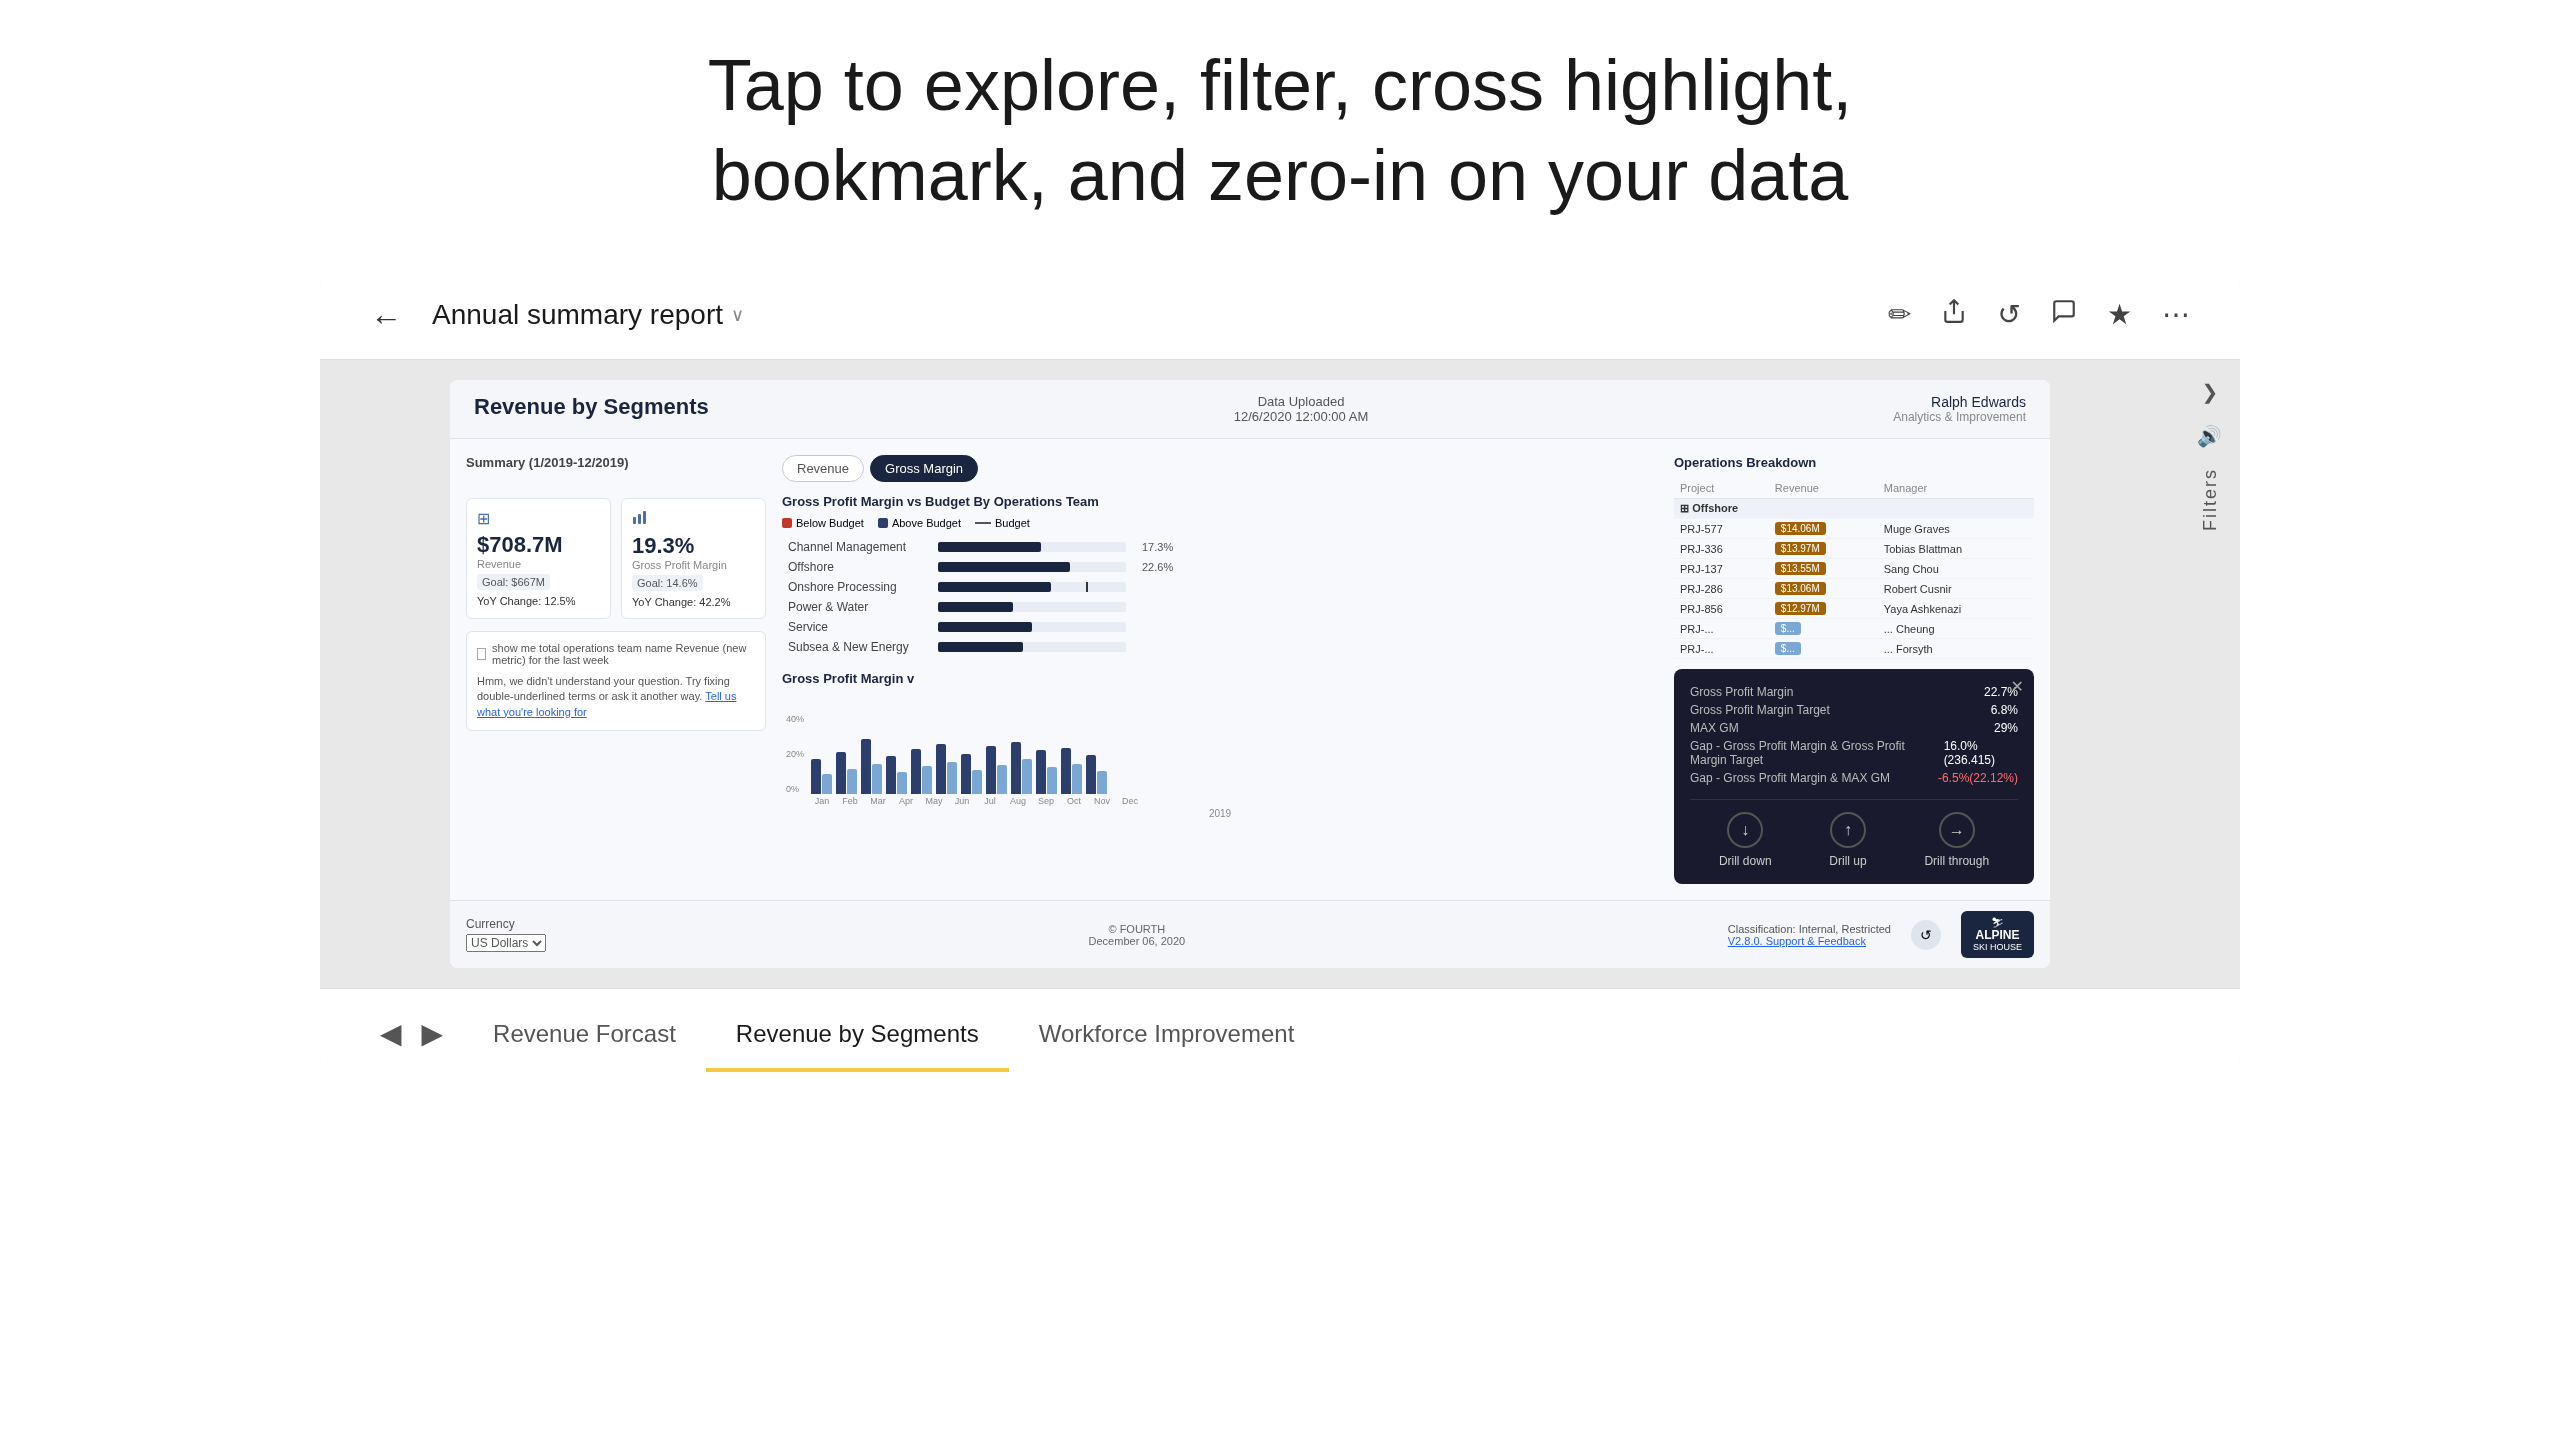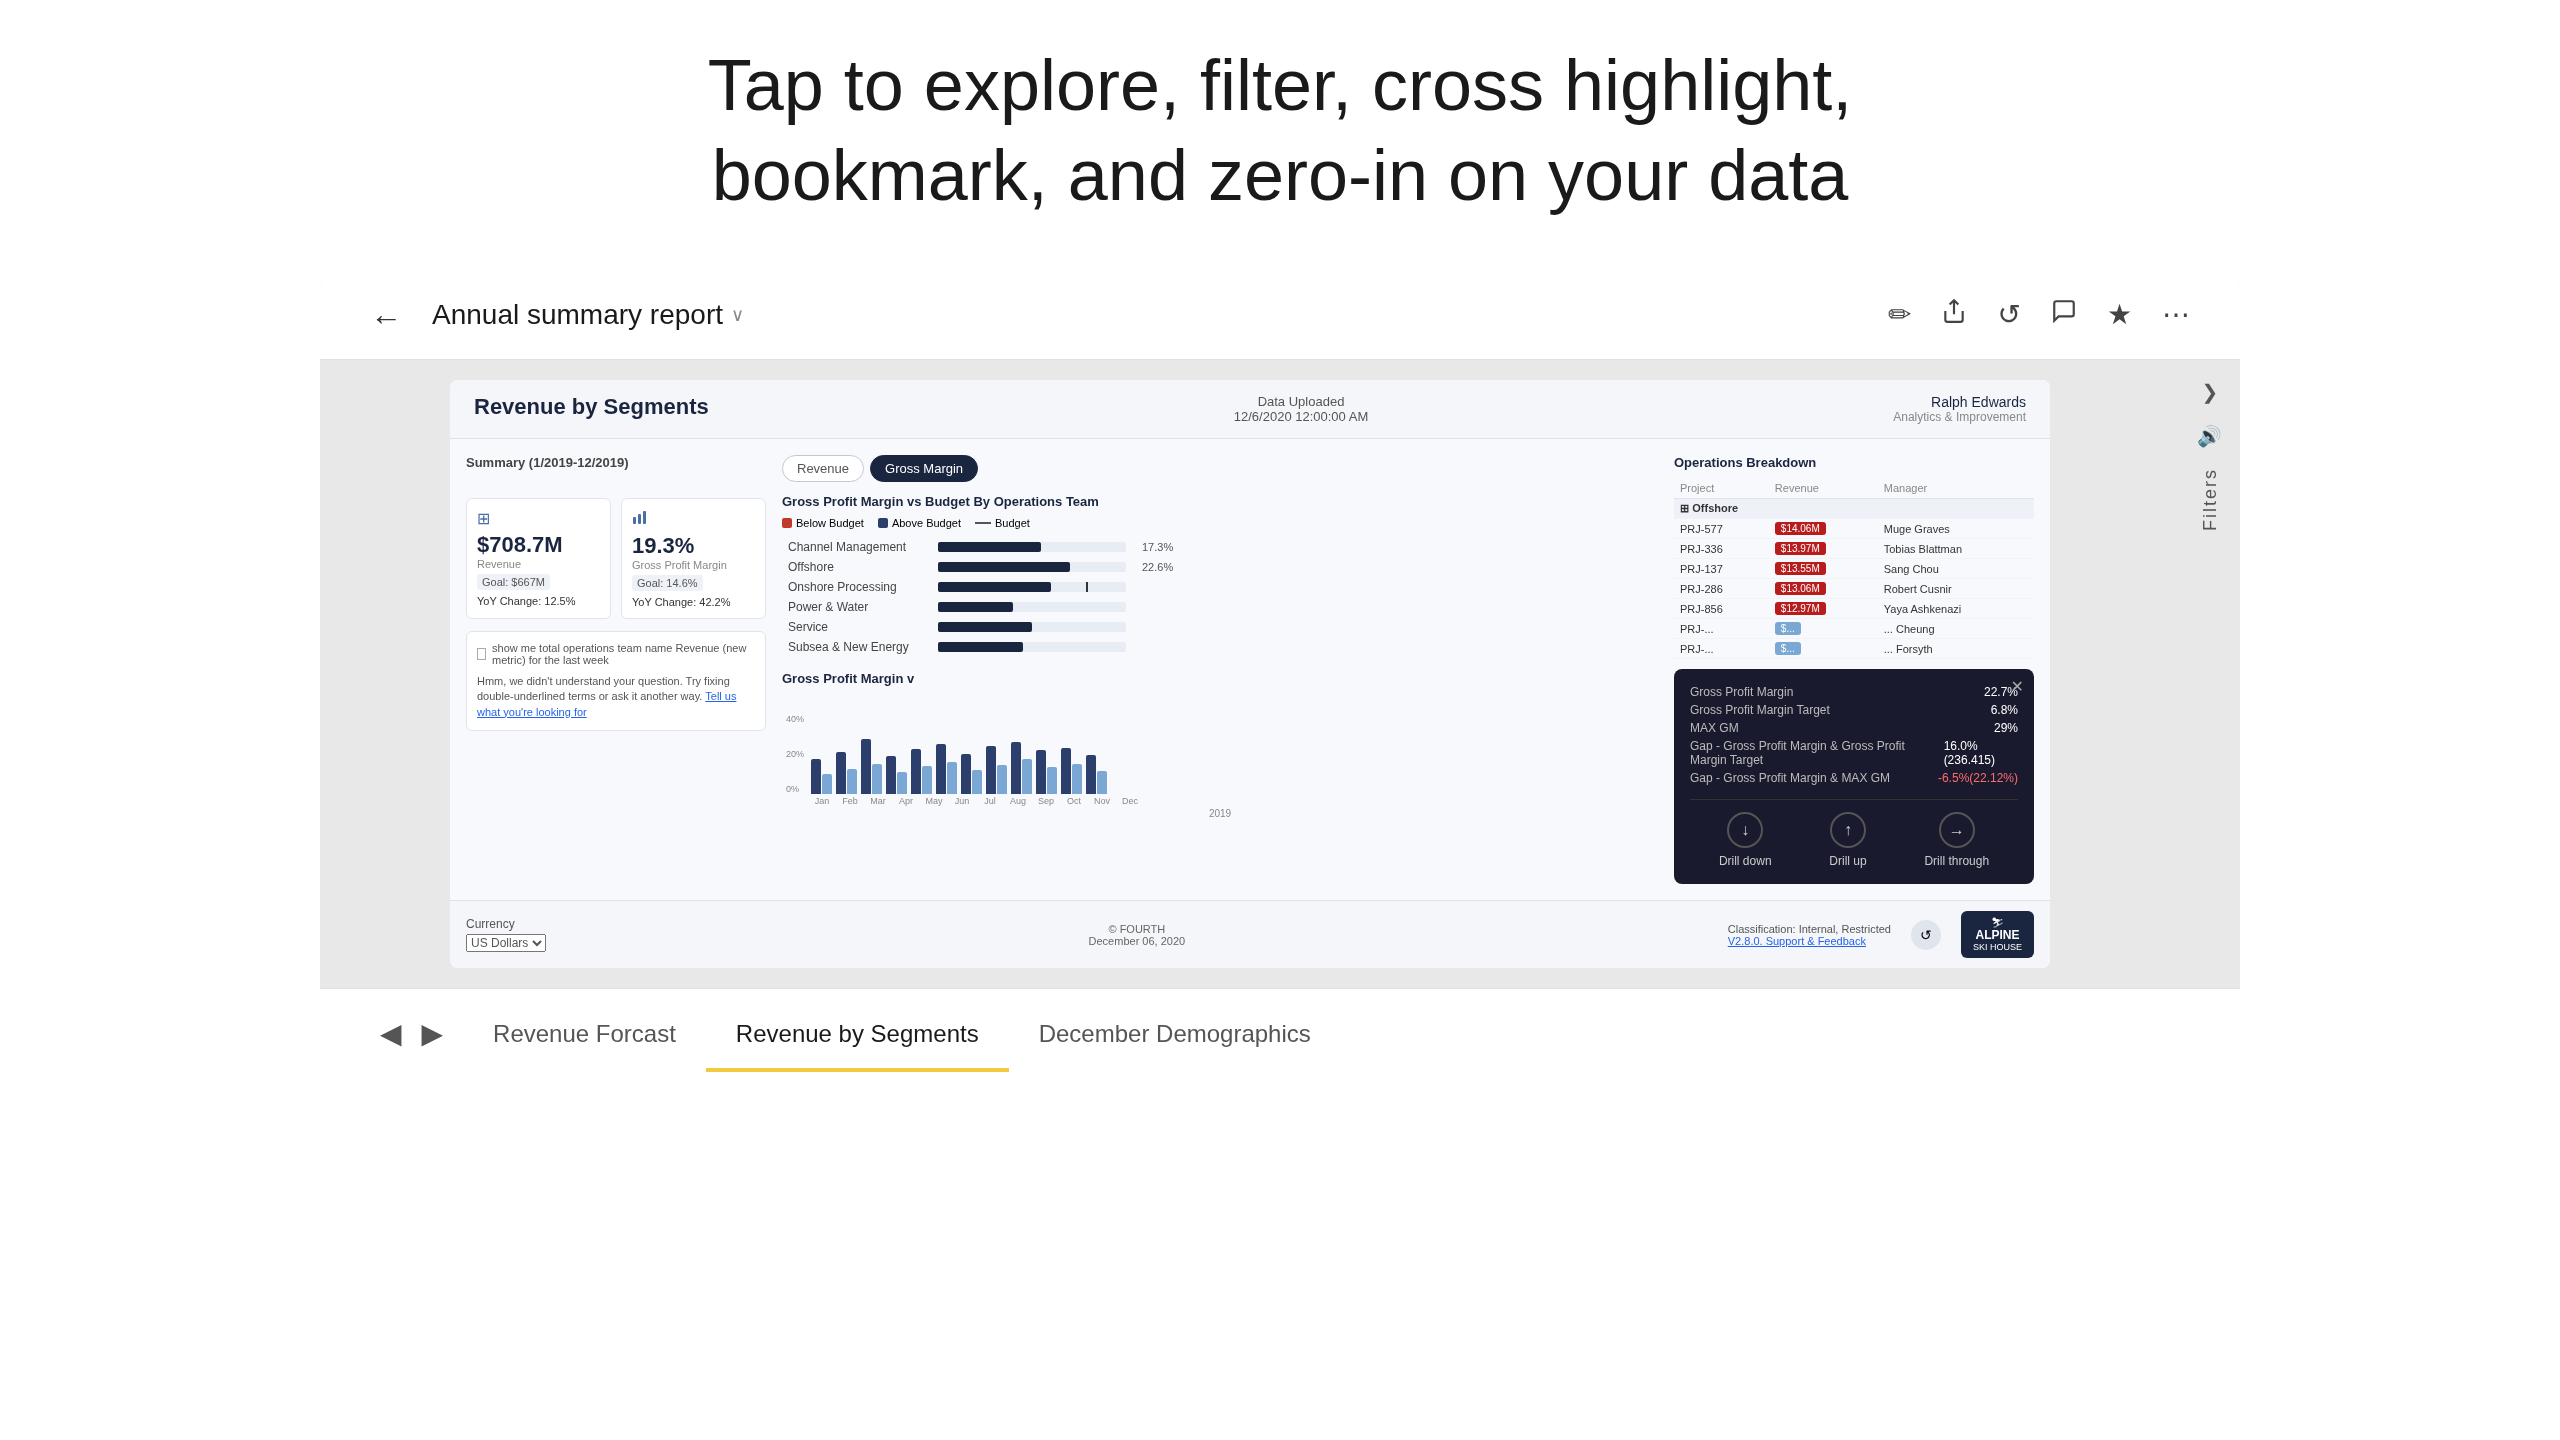--- a/index.html
+++ b/index.html
@@ -351,21 +351,21 @@
       font-size: 11px;
     }
     .offshore-header {
       background: #eef2f8;
       color: #1a2540;
       font-weight: 600;
       padding: 3px 6px;
       font-size: 11px;
     }
     .rev-badge {
-      background: #b91c1c;
+      background: #a16207;
       color: white;
       padding: 1px 6px;
       border-radius: 3px;
       font-size: 10px;
       display: inline-block;
     }
 
     
     .tooltip-popup {
       background: #1a1a2e;
@@ -912,16 +912,16 @@
       <div class="sidebar-filter-label">Filters</div>
     </div>
 
   </div>
 
   <div class="bottom-tabs">
     <div class="tab-arrow">◀</div>
     <div class="tab-arrow">▶</div>
     <div class="tab-item">Revenue Forcast</div>
     <div class="tab-item active">Revenue by Segments</div>
-    <div class="tab-item">December Demographics</div>
+    <div class="tab-item">Workforce Improvement</div>
   </div>
 
 </div>
 
 </body></html>

